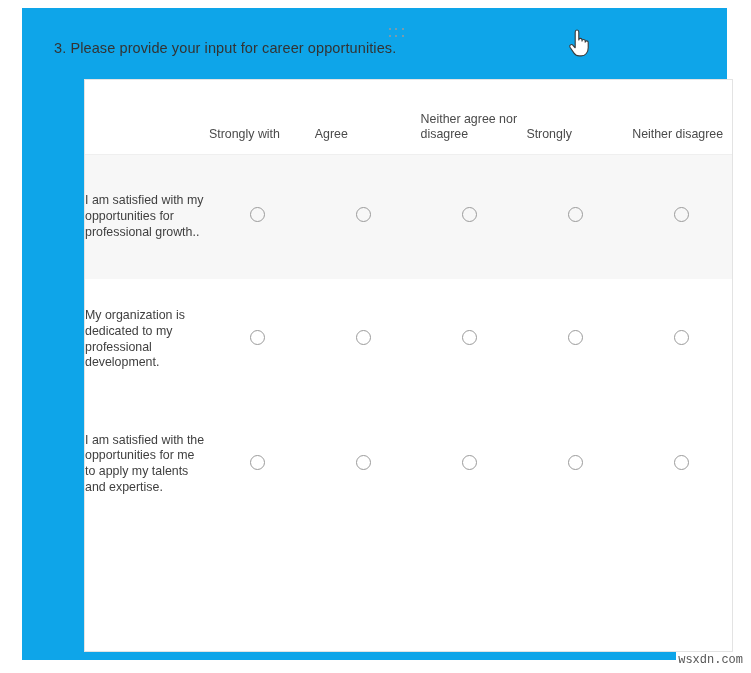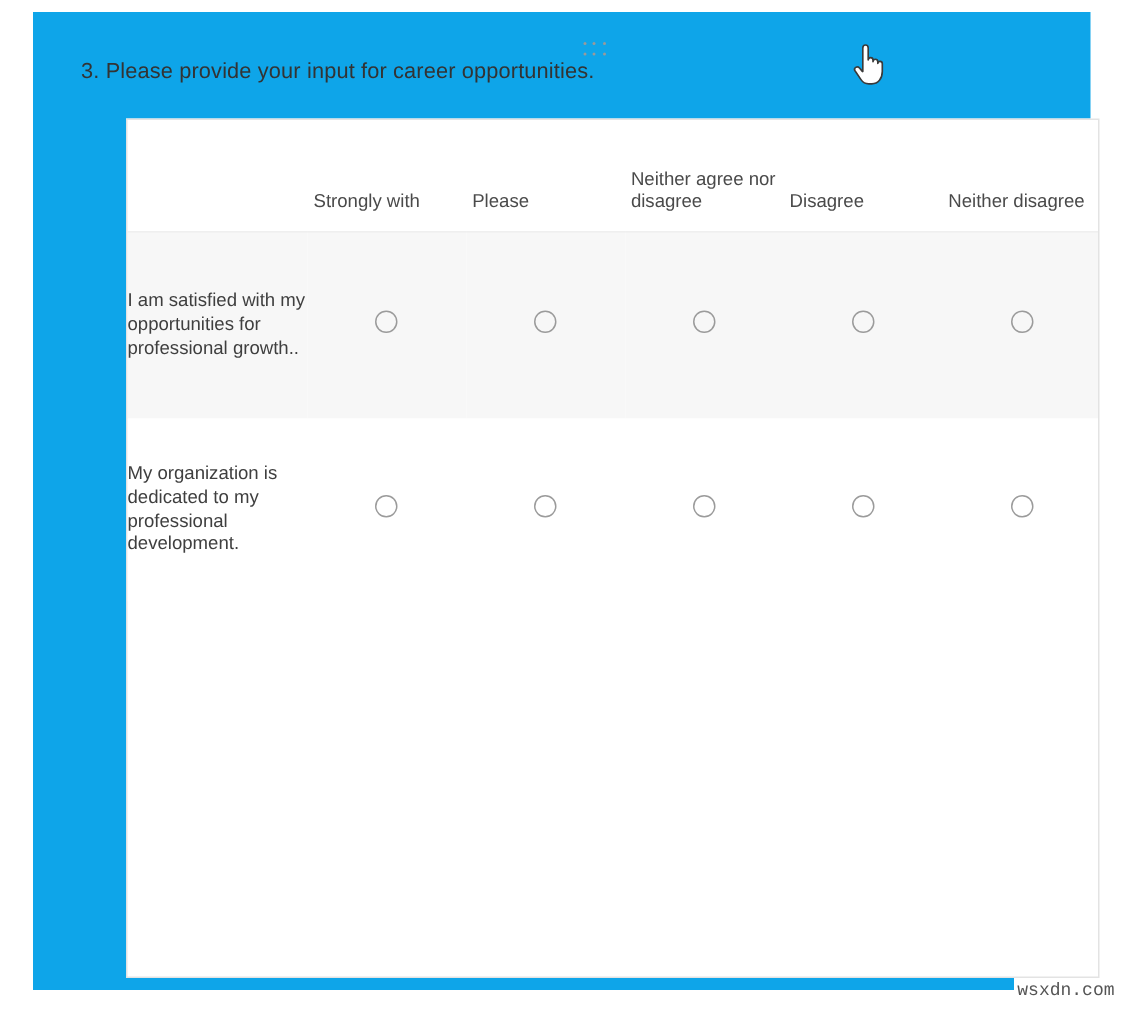--- a/index.html
+++ b/index.html
@@ -185,23 +185,23 @@
         <col class="opt-col">
         <col class="opt-col">
         <col class="opt-col">
         <col class="opt-col">
         <col class="opt-col">
       </colgroup>
       <thead>
         <tr>
           <th class="label-head"></th>
           <th>Strongly with</th>
-          <th>Please</th>
+          <th>Agree</th>
           <th>Neither agree nor disagree</th>
-          <th>Disagree</th>
+          <th>Strongly</th>
           <th>Neither disagree</th>
         </tr>
       </thead>
       <tbody>
 
         <tr class="shaded r1">
           <td class="row-label">I am satisfied with my opportunities for professional growth..</td>
           <td class="radio-cell">
             <span class="radio"></span>
           </td>
@@ -232,20 +232,38 @@
           </td>
           <td class="radio-cell">
             <span class="radio"></span>
           </td>
           <td class="radio-cell">
             <span class="radio"></span>
           </td>
         </tr>
 
 
+        <tr class="plain r4">
+          <td class="row-label">I am satisfied with the opportunities for me to apply my talents and expertise.</td>
+          <td class="radio-cell">
+            <span class="radio"></span>
+          </td>
+          <td class="radio-cell">
+            <span class="radio"></span>
+          </td>
+          <td class="radio-cell">
+            <span class="radio"></span>
+          </td>
+          <td class="radio-cell">
+            <span class="radio"></span>
+          </td>
+          <td class="radio-cell">
+            <span class="radio"></span>
+          </td>
+        </tr>
 
       </tbody>
     </table>
   </div>
 </div>
 
 <svg class="cursor-hand" viewBox="0 0 24 30">
   <path d="M9.2 3.0c0-1.1 0.8-2.0 1.8-2.0s1.8 0.9 1.8 2.0v8.0
            c0-0.9 0.7-1.6 1.6-1.6s1.6 0.7 1.6 1.6v1.1
            c0-0.9 0.7-1.6 1.6-1.6s1.6 0.7 1.6 1.6v1.2

